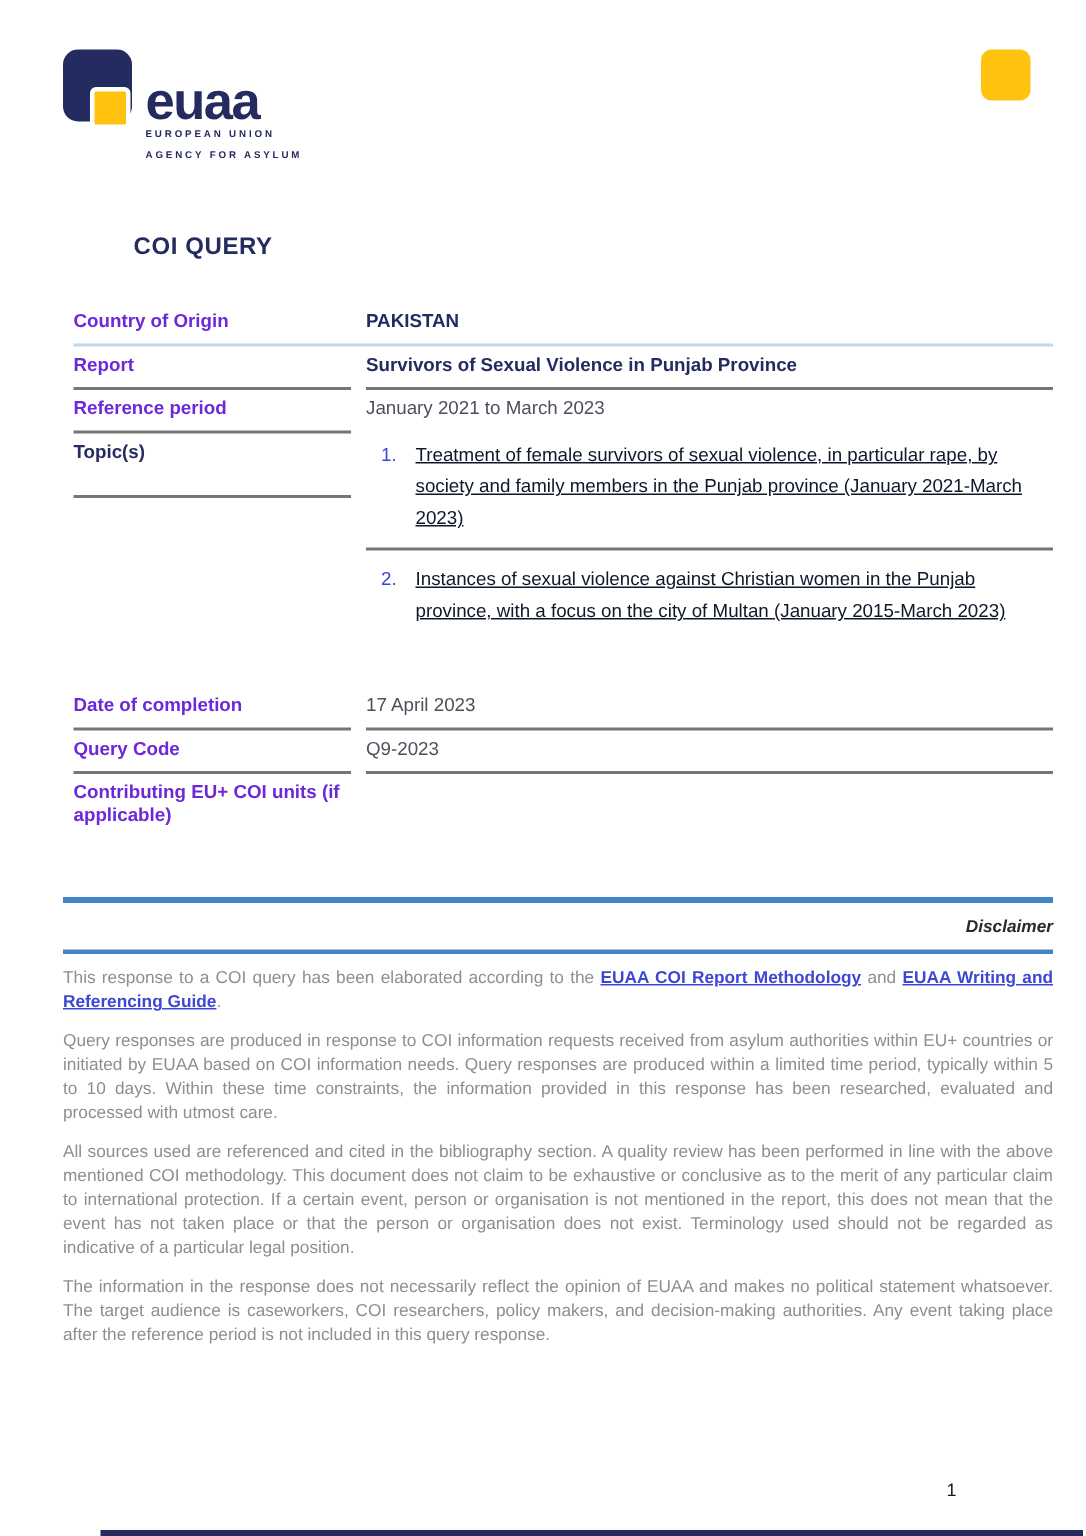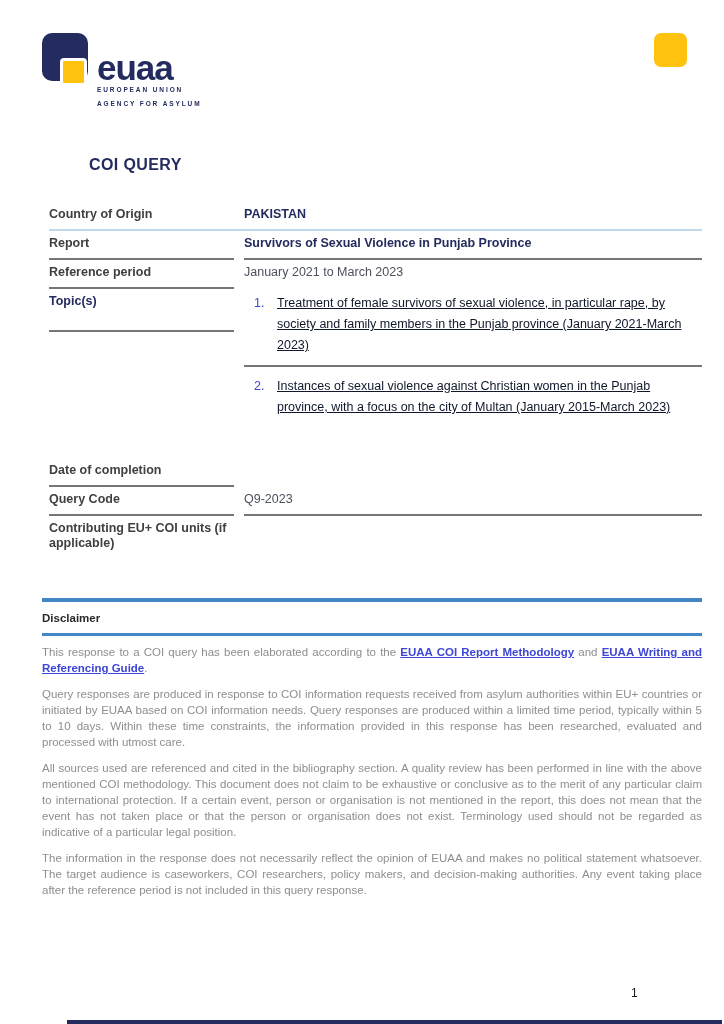--- a/index.html
+++ b/index.html
@@ -16,36 +16,36 @@
   .logo-text { padding-top:23px; }
   .logo-word { font-size:35px; font-weight:bold; color:#242b5e; line-height:24px; letter-spacing:-1px; }
   .logo-tagline { margin-top:5px; font-size:6.5px; font-weight:bold; letter-spacing:1.9px; color:#242b5e; line-height:9px; }
   .corner-square { position:absolute; top:33px; left:652px; width:33px; height:34px; background:#ffc20e; border-radius:7px; }
   
   .doc-title { position:absolute; top:156px; left:87px; font-size:16px; font-weight:bold; color:#242b5e; letter-spacing:0.4px; }
   
   .meta { position:absolute; top:202px; left:47px; width:653px; }
   .mrow { display:grid; grid-template-columns:185px 1fr; column-gap:10px; align-items:start; }
   .cell { font-size:12.5px; }
-  .lbl { font-weight:bold; color:#404040; padding:5px 0 7px; line-height:15px; }
+  .lbl { font-weight:bold; color:#6d28d9; padding:5px 0 7px; line-height:15px; }
   .val { color:#4c515c; padding:5px 0 7px; line-height:15px; }
   .strong { font-weight:bold; color:#242b5e; }
   .row-blue { border-bottom:2px solid #bfd9ee; }
   .bb { border-bottom:2px solid #767676; }
   .lbl-box { border-bottom:2px solid #767676; padding:5px 0 21px; line-height:15px; font-weight:bold; color:#242b5e; font-size:12.5px; }
   .topic-item { display:grid; grid-template-columns:23px 1fr; padding:4px 0 9px 10px; font-size:12.5px; line-height:21px; }
   .topic-item.sep { border-bottom:2px solid #767676; margin-bottom:5px; }
   .topic-num { color:#3e46d4; }
   .topic-link { color:#0f172a; text-decoration:underline; cursor:pointer; }
   .meta-gap { height:31px; }
   
   .disclaimer { position:absolute; top:598px; left:40px; width:660px; }
   .rule-top { height:4px; background:#4286c8; }
   .rule-mid { height:3px; background:#4286c8; }
-  .disc-head { text-align:left; font-size:11.5px; font-weight:bold; color:#2a2a2a; margin:10px 0 9px; }
+  .disc-head { text-align:right; font-size:11.5px; font-weight:bold; color:#2a2a2a; margin:10px 0 9px;font-style:italic; }
   .disclaimer p { font-size:11.5px; line-height:16px; color:#8e8e8e; text-align:justify; margin:10px 0 0; }
   .disclaimer p.first { margin-top:8px; }
   .disc-link { color:#3e46d4; font-weight:bold; text-decoration:underline; cursor:pointer; }
   
   .page-num { position:absolute; top:986px; left:629px; font-size:12px; color:#1a1a1a; }
   .bottom-bar { position:absolute; bottom:0; left:65px; right:0; height:4px; background:#242b5e; }
 </style>
 </head>
 <body>
 
@@ -96,20 +96,21 @@
           <span class="topic-num">2.</span>
           <a class="topic-link">Instances of sexual violence against Christian women in the Punjab province, with a focus on the city of Multan (January 2015-March 2023)</a>
         </div>
       </div>
     </div>
 
     <div class="meta-gap"></div>
 
     <div class="mrow">
       <div class="cell lbl bb">Date of completion</div>
+      <div class="cell val bb">17 April 2023</div>
     </div>
 
     <div class="mrow">
       <div class="cell lbl bb">Query Code</div>
       <div class="cell val bb">Q9-2023</div>
     </div>
 
     <div class="mrow">
       <div class="cell lbl">Contributing EU+ COI units (if applicable)</div>
     </div>

